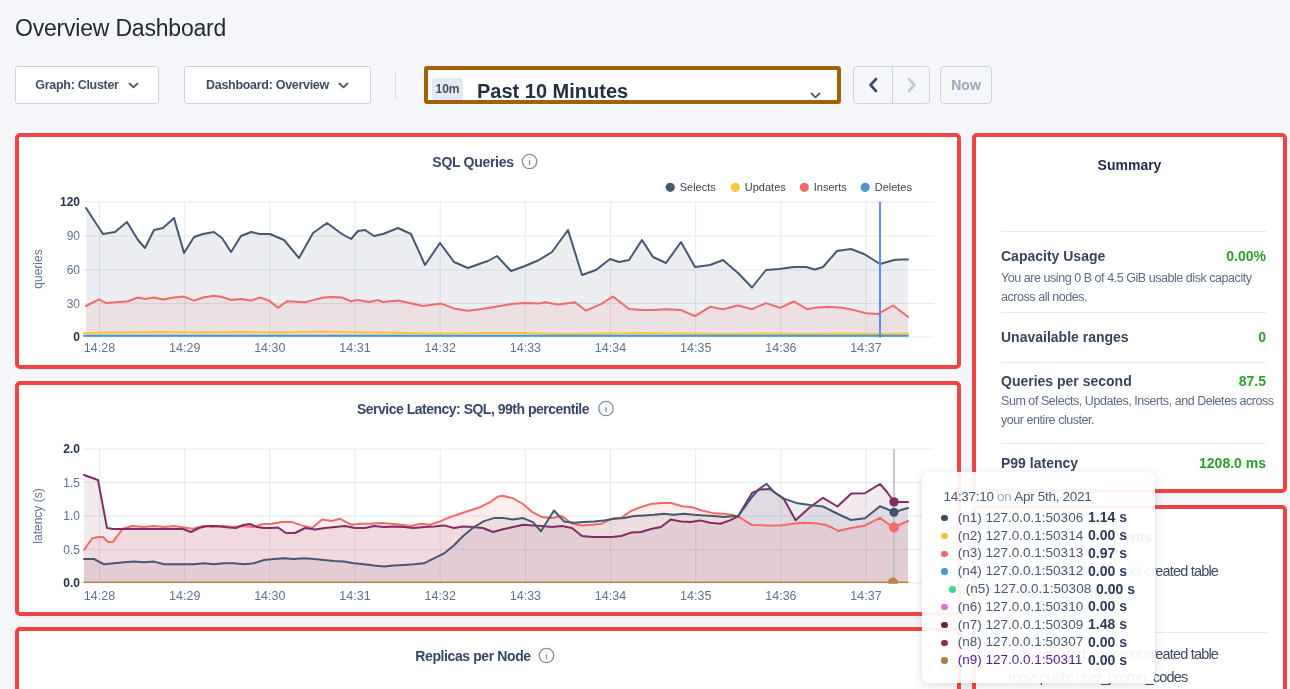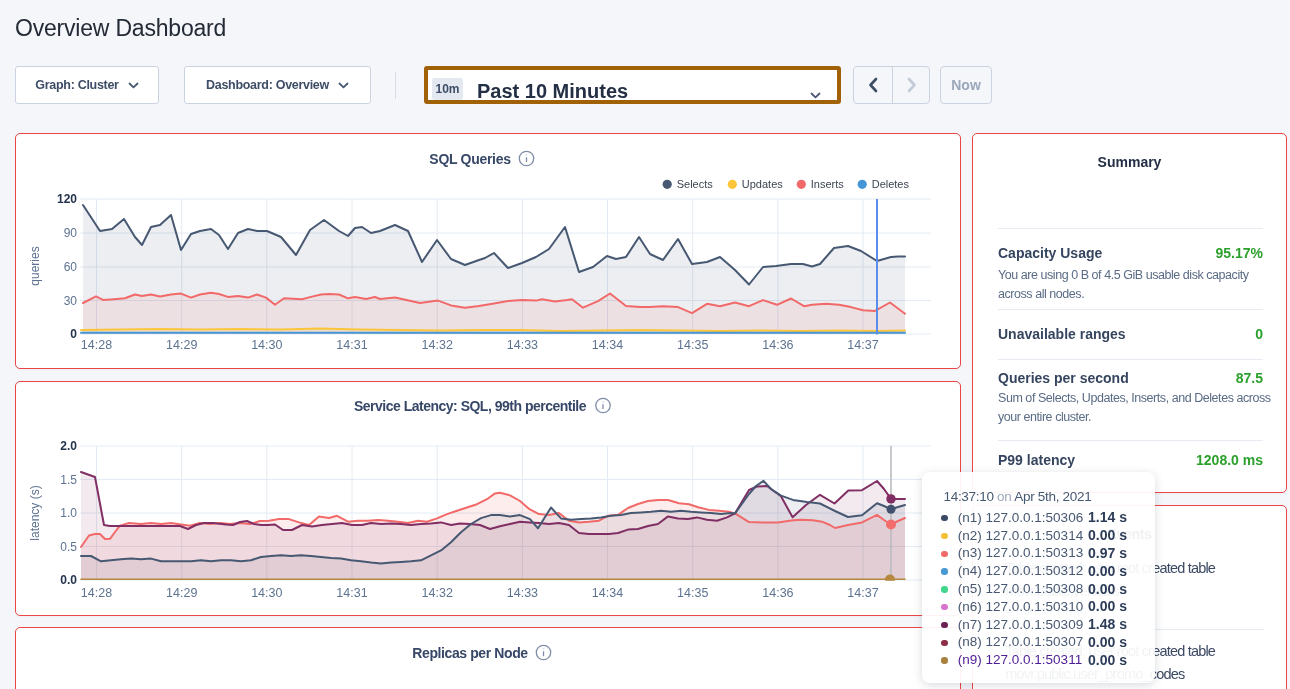--- a/index.html
+++ b/index.html
@@ -1,18 +1,18 @@
 <!DOCTYPE html>
 <html><head><meta charset="utf-8"><title>Overview Dashboard</title>
 <style>
 * { margin:0; padding:0; box-sizing:border-box; }
 html,body { width:1290px; height:689px; background:#f4f6fa; font-family:"Liberation Sans",sans-serif; overflow:hidden; }
 body { position:relative; }
 .abs { position:absolute; }
-.card { position:absolute; background:#fff; border:1px solid #ef4444; border-radius:5px; box-shadow:0 1px 2px rgba(56,76,108,0.04); }
+.card { position:absolute; background:#fff; border:4px solid #ef4444; border-radius:5px; box-shadow:0 1px 2px rgba(56,76,108,0.04); }
 .btn { position:absolute; background:#fff; border:1px solid #ccd3e0; border-radius:3px; display:flex; align-items:center; justify-content:center; gap:9px; font-size:12.5px; letter-spacing:-0.3px; font-weight:bold; color:#3e4d66; }
 .sumtitle { position:absolute; left:0; top:20px; width:100%; text-align:center; font-size:14px; font-weight:bold; color:#242f45; }
 .srow { position:absolute; left:25px; width:265px; height:16px; font-size:14px; color:#36455f; }
 .sb { position:absolute; left:0; font-weight:bold; }
 .sv { position:absolute; right:0; font-weight:bold; color:#2ca02c; }
 .sdiv { position:absolute; left:25px; width:265px; height:1px; background:#e6ebf2; }
 .sdesc { position:absolute; left:25px; font-size:12.5px; letter-spacing:-0.45px; white-space:nowrap; color:#5a6b85; line-height:18.5px; }
 .ev { position:absolute; left:32.3px; width:280px; font-size:14.5px; letter-spacing:-0.8px; color:#3c4963; line-height:22.5px; }
 .evt { position:absolute; left:32.3px; font-size:13px; color:#8a94a8; }
 </style></head>
@@ -162,21 +162,21 @@
         <line x1="527.5" y1="23.3" x2="527.5" y2="28.1"></line>
         <line x1="527.5" y1="20.7" x2="527.5" y2="21.2" stroke-width="1.6"></line>
       </g>
     </svg></div>
 
 <div class="card" style="left:972px;top:133px;width:315px;height:360px;">
 <div class="sumtitle">Summary</div>
 <div class="sdiv" style="top:93.5px;"></div>
 <div class="srow" style="top:111px;">
       <span class="sb">Capacity Usage</span>
-      <span class="sv">95.17%</span>
+      <span class="sv">0.00%</span>
     </div>
 <div class="sdesc" style="top:132px;">You are using 0 B of 4.5 GiB usable disk capacity<br>across all nodes.</div>
 <div class="sdiv" style="top:175px;"></div>
 <div class="srow" style="top:192px;">
       <span class="sb">Unavailable ranges</span>
       <span class="sv">0</span>
     </div>
 <div class="sdiv" style="top:225px;"></div>
 <div class="srow" style="top:236px;">
       <span class="sb">Queries per second</span>
@@ -213,21 +213,21 @@
     <div style="position:absolute;left:0;top:72.9px;width:100%;height:17.8px;">
       <span style="position:absolute;left:19.4px;top:5.7px;width:6.4px;height:6.4px;border-radius:50%;background:#f16a6a;"></span>
       <span style="position:absolute;left:35.8px;top:0.5px;font-size:13.5px;color:#475872;">(n3) 127.0.0.1:50313</span>
       <span style="position:absolute;left:166px;top:0px;font-size:14px;font-weight:bold;color:#2c3c58;">0.97 s</span>
     </div>
     <div style="position:absolute;left:0;top:90.7px;width:100%;height:17.8px;padding-left:24px;">
       <span style="position:absolute;left:19.4px;top:5.7px;width:6.4px;height:6.4px;border-radius:50%;background:#4798d3;"></span>
       <span style="position:absolute;left:35.8px;top:0.5px;font-size:13.5px;color:#475872;">(n4) 127.0.0.1:50312</span>
       <span style="position:absolute;left:166px;top:0px;font-size:14px;font-weight:bold;color:#2c3c58;">0.00 s</span>
     </div>
-    <div style="position:absolute;left:0;top:108.5px;width:100%;height:17.8px;">
+    <div style="position:absolute;left:8px;top:108.5px;width:100%;height:17.8px;">
       <span style="position:absolute;left:19.4px;top:5.7px;width:6.4px;height:6.4px;border-radius:50%;background:#3fd58b;"></span>
       <span style="position:absolute;left:35.8px;top:0.5px;font-size:13.5px;color:#475872;">(n5) 127.0.0.1:50308</span>
       <span style="position:absolute;left:166px;top:0px;font-size:14px;font-weight:bold;color:#2c3c58;">0.00 s</span>
     </div>
     <div style="position:absolute;left:0;top:126.3px;width:100%;height:17.8px;">
       <span style="position:absolute;left:19.4px;top:5.7px;width:6.4px;height:6.4px;border-radius:50%;background:#d776ce;"></span>
       <span style="position:absolute;left:35.8px;top:0.5px;font-size:13.5px;color:#475872;">(n6) 127.0.0.1:50310</span>
       <span style="position:absolute;left:166px;top:0px;font-size:14px;font-weight:bold;color:#2c3c58;">0.00 s</span>
     </div>
     <div style="position:absolute;left:0;top:144.1px;width:100%;height:17.8px;">

